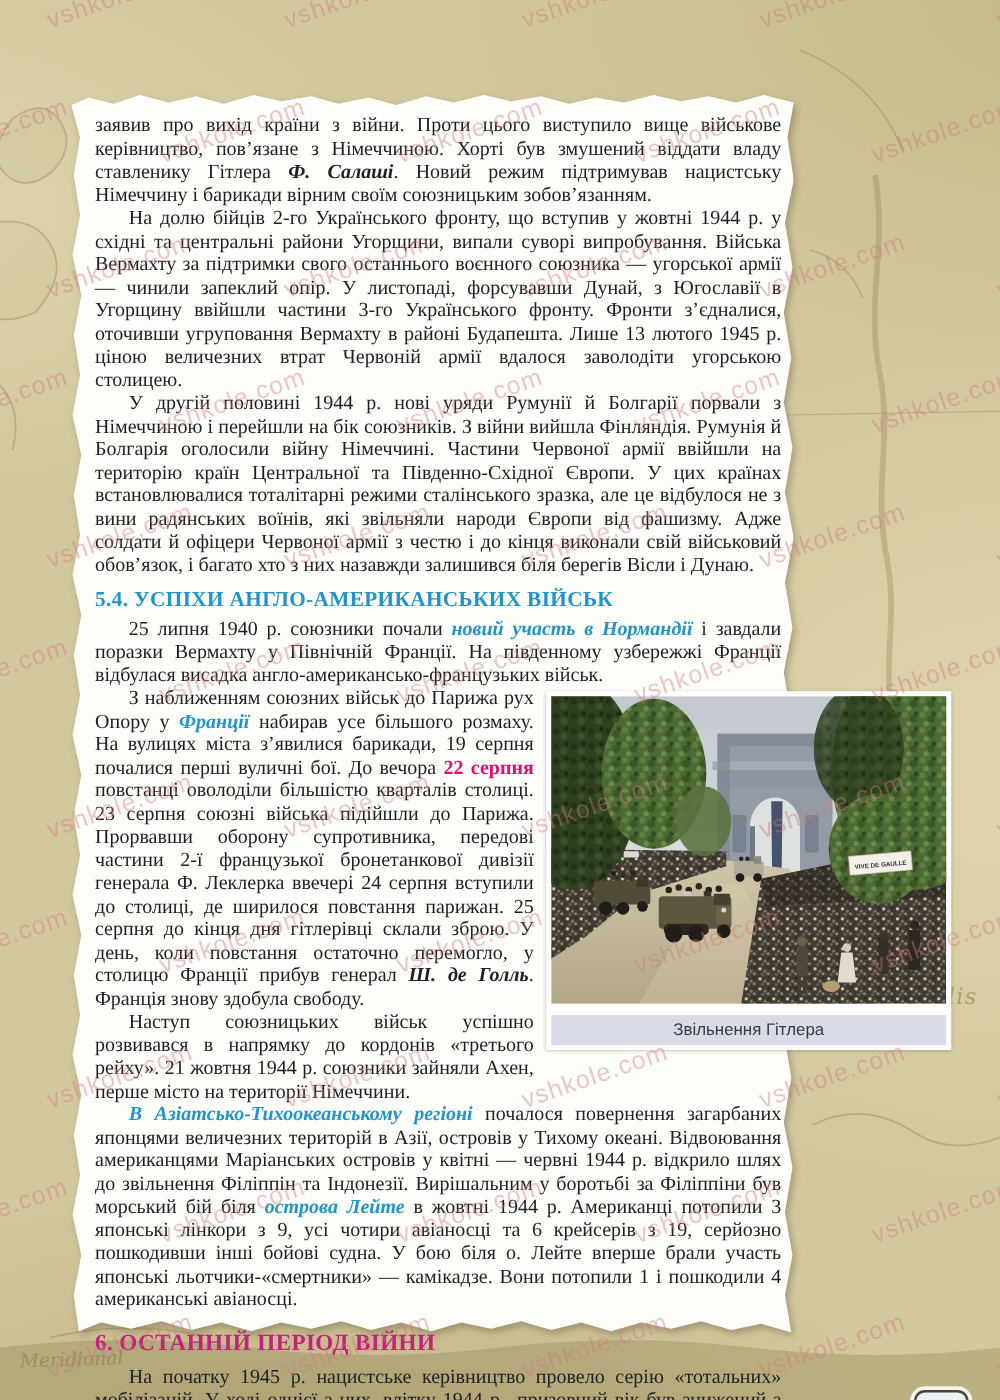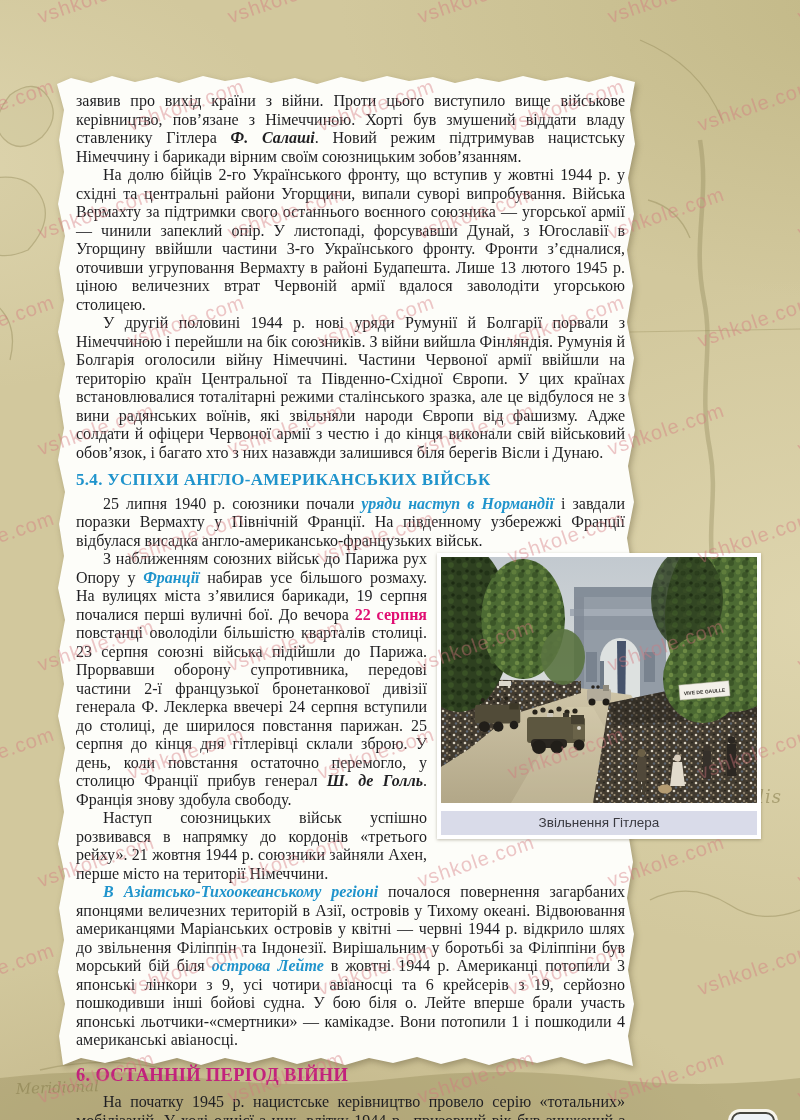--- a/index.html
+++ b/index.html
@@ -93,21 +93,21 @@
   </div>
 
   <div class="content">
 
     <p class="no-indent"><span>заявив про вихід країни з війни. Проти цього виступило вище військове керівництво, пов’язане з Німеччиною. Хорті був змушений віддати владу ставленику Гітлера </span><span class="run-bi">Ф. Салаші</span><span>. Новий режим підтримував нацистську Німеччину і барикади вірним своїм союзницьким зобов’язанням.</span></p>
     <p><span>На долю бійців 2-го Українського фронту, що вступив у жовтні 1944 р. у східні та центральні райони Угорщини, випали суворі випробування. Війська Вермахту за підтримки свого останнього воєнного союзника — угорської армії — чинили запеклий опір. У листопаді, форсувавши Дунай, з Югославії в Угорщину ввійшли частини 3-го Українського фронту. Фронти з’єдналися, оточивши угруповання Вермахту в районі Будапешта. Лише 13 лютого 1945 р. ціною величезних втрат Червоній армії вдалося заволодіти угорською столицею.</span></p>
     <p><span>У другій половині 1944 р. нові уряди Румунії й Болгарії порвали з Німеччиною і перейшли на бік союзників. З війни вийшла Фінляндія. Румунія й Болгарія оголосили війну Німеччині. Частини Червоної армії ввійшли на територію країн Центральної та Південно-Східної Європи. У цих країнах встановлювалися тоталітарні режими сталінського зразка, але це відбулося не з вини радянських воїнів, які звільняли народи Європи від фашизму. Адже солдати й офіцери Червоної армії з честю і до кінця виконали свій військовий обов’язок, і багато хто з них назавжди залишився біля берегів Вісли і Дунаю.</span></p>
 
     <h2 class="blue">5.4. УСПІХИ АНГЛО-АМЕРИКАНСЬКИХ ВІЙСЬК</h2>
 
-    <p><span>25 липня 1940 р. союзники почали </span><span class="run-c">уряди наступ в Нормандії</span><span> і завдали поразки Вермахту у Північній Франції. На південному узбережжі Франції відбулася висадка англо-американсько-французьких військ.</span></p>
+    <p><span>25 липня 1940 р. союзники почали </span><span class="run-c">новий участь в Нормандії</span><span> і завдали поразки Вермахту у Північній Франції. На південному узбережжі Франції відбулася висадка англо-американсько-французьких військ.</span></p>
 
     <figure class="photo">
       <div class="frame">
         <svg width="316" height="246" viewBox="0 0 316 246">
           <defs>
             <linearGradient id="skyG" x1="0" y1="0" x2="0" y2="1">
               <stop offset="0" stop-color="#c2c9cf"></stop>
                 <stop offset="1" stop-color="#ebece7"></stop>
             </linearGradient>
             <linearGradient id="roadG" x1="0" y1="0" x2="0" y2="1">

